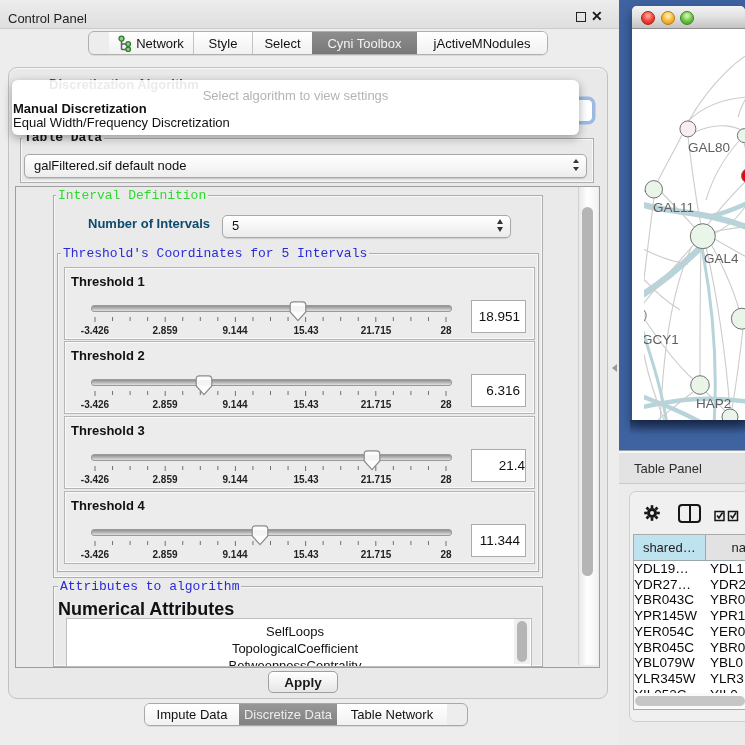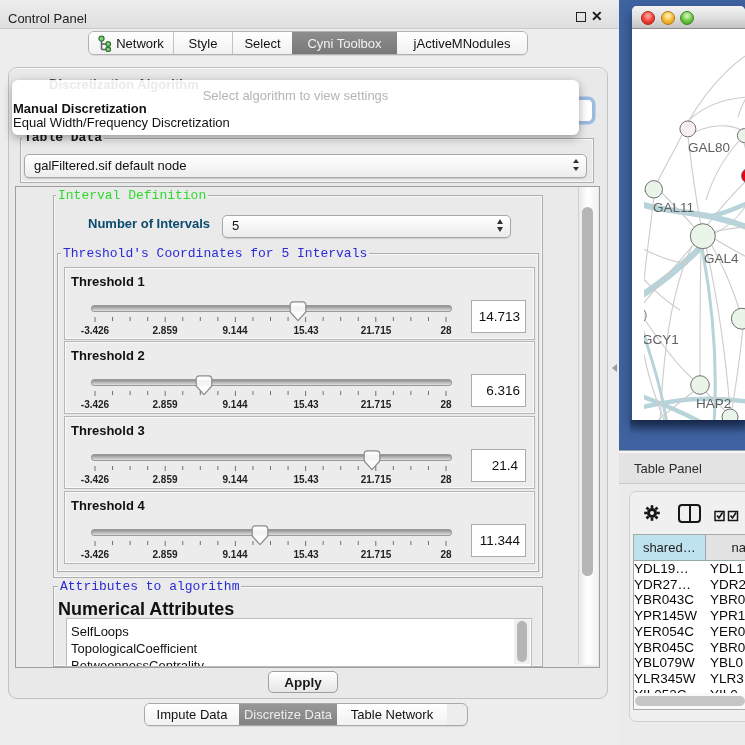--- a/index.html
+++ b/index.html
@@ -15,21 +15,21 @@
 </head>
 <body>
 
 <div class="ab" style="left:0;top:0;width:620px;height:745px;background:#ededed;"></div>
 
 <div class="ab" style="left:0;top:0;width:620px;height:28px;background:linear-gradient(#ededed,#dfdfdf);border-bottom:1px solid #cccccc;"></div>
 <div class="ab" style="left:8px;top:11px;font-size:13px;color:#222;">Control Panel</div>
 <div class="ab" style="left:576px;top:12px;width:8px;height:8px;border:1.5px solid #222;"></div>
 <div class="ab" style="left:591px;top:8px;font-size:14px;font-weight:bold;color:#181818;">✕</div>
 
-<div class="ab" style="left:88px;top:31px;width:438px;height:22px;border:1px solid #b0b0b0;border-radius:6px;display:flex;overflow:hidden;box-shadow:0 1px 0 rgba(0,0,0,.08);">
+<div class="ab" style="left:88px;top:31px;width:438px;height:22px;border:1px solid #b0b0b0;border-radius:6px;display:flex;overflow:hidden;box-shadow:0 1px 0 rgba(0,0,0,.08);padding-left:20px;">
   <div class="seg" style="width:84px;">
     <svg width="14" height="17" viewBox="0 0 14 17" style="margin-right:4px;">
       <path d="M3.5 5 L3.5 14.5 M3.5 9 L9.5 9 M3.5 14.5 L9.5 14.5" stroke="#5c5c70" stroke-width="1.5" fill="none"></path>
       <circle cx="3.5" cy="3.6" r="2.5" fill="#8bcc80" stroke="#2e7d32" stroke-width="1.3"></circle>
       <circle cx="10.2" cy="9" r="2.3" fill="#8bcc80" stroke="#2e7d32" stroke-width="1.3"></circle>
       <circle cx="10.2" cy="14.3" r="2.3" fill="#8bcc80" stroke="#2e7d32" stroke-width="1.3"></circle>
     </svg>Network</div>
   <div class="seg segline" style="width:58px;">Style</div>
   <div class="seg segline" style="width:59px;">Select</div>
   <div class="seg" style="width:105px;background:linear-gradient(#8d8d8d,#787878);color:#f2f2f2;">Cyni Toolbox</div>
@@ -104,21 +104,21 @@
 <div class="ab" style="left:65px;top:325px;width:60px;text-align:center;font-size:10px;font-weight:bold;color:#222;">-3.426</div>
 <div class="ab" style="left:135px;top:325px;width:60px;text-align:center;font-size:10px;font-weight:bold;color:#222;">2.859</div>
 <div class="ab" style="left:205px;top:325px;width:60px;text-align:center;font-size:10px;font-weight:bold;color:#222;">9.144</div>
 <div class="ab" style="left:276px;top:325px;width:60px;text-align:center;font-size:10px;font-weight:bold;color:#222;">15.43</div>
 <div class="ab" style="left:346px;top:325px;width:60px;text-align:center;font-size:10px;font-weight:bold;color:#222;">21.715</div>
 <div class="ab" style="left:416px;top:325px;width:60px;text-align:center;font-size:10px;font-weight:bold;color:#222;">28</div>
 <svg class="ab" style="left:288.6px;top:301px;" width="18" height="21" viewBox="0 0 18 21">
 <path d="M4.5 0.8 L13.5 0.8 Q16.8 0.8 16.8 4 L16.8 11 L9 19.6 L1.2 11 L1.2 4 Q1.2 0.8 4.5 0.8 Z" fill="#fcfcfc" stroke="#8a8a8a" stroke-width="1.2"></path>
 <path d="M2.2 5 L15.8 5 L15.8 10.5 L2.2 10.5 Z" fill="#f1f1f1" opacity="0.8"></path>
   </svg>
-<div class="ab" style="left:471px;top:300px;width:55px;height:33px;background:#ffffff;border:1px solid #ababab;display:flex;align-items:center;justify-content:flex-end;padding-right:5px;box-sizing:border-box;font-size:13.5px;color:#111;">14.713</div>
+<div class="ab" style="left:471px;top:300px;width:55px;height:33px;background:#ffffff;border:1px solid #ababab;display:flex;align-items:center;justify-content:flex-end;padding-right:5px;box-sizing:border-box;font-size:13.5px;color:#111;">18.951</div>
 
 <div class="ab" style="left:64px;top:341px;width:469px;height:71px;background:#ececec;border:1px solid #b5b5b5;box-shadow:inset 0 0 0 1px #fafafa;"></div>
 <div class="ab" style="left:71px;top:348px;font-size:13px;font-weight:bold;color:#111;">Threshold 2</div>
 <div class="ab" style="left:91px;top:379px;width:359px;height:5px;border-radius:3px;background:linear-gradient(#8f8f8f,#e0e0e0);border:0.5px solid #9a9a9a;"></div>
 <svg class="ab" style="left:57px;top:391px;" width="400" height="6" viewBox="0 0 400 6">
     <line x1="38.0" y1="0" x2="38.0" y2="5" stroke="#707070" stroke-width="1"></line>
     <line x1="55.55" y1="0" x2="55.55" y2="4" stroke="#707070" stroke-width="1"></line>
     <line x1="73.1" y1="0" x2="73.1" y2="4" stroke="#707070" stroke-width="1"></line>
     <line x1="90.65" y1="0" x2="90.65" y2="4" stroke="#707070" stroke-width="1"></line>
     <line x1="108.19999999999999" y1="0" x2="108.19999999999999" y2="5" stroke="#707070" stroke-width="1"></line>
@@ -180,21 +180,21 @@
 <div class="ab" style="left:65px;top:474px;width:60px;text-align:center;font-size:10px;font-weight:bold;color:#222;">-3.426</div>
 <div class="ab" style="left:135px;top:474px;width:60px;text-align:center;font-size:10px;font-weight:bold;color:#222;">2.859</div>
 <div class="ab" style="left:205px;top:474px;width:60px;text-align:center;font-size:10px;font-weight:bold;color:#222;">9.144</div>
 <div class="ab" style="left:276px;top:474px;width:60px;text-align:center;font-size:10px;font-weight:bold;color:#222;">15.43</div>
 <div class="ab" style="left:346px;top:474px;width:60px;text-align:center;font-size:10px;font-weight:bold;color:#222;">21.715</div>
 <div class="ab" style="left:416px;top:474px;width:60px;text-align:center;font-size:10px;font-weight:bold;color:#222;">28</div>
 <svg class="ab" style="left:363.3px;top:450px;" width="18" height="21" viewBox="0 0 18 21">
 <path d="M4.5 0.8 L13.5 0.8 Q16.8 0.8 16.8 4 L16.8 11 L9 19.6 L1.2 11 L1.2 4 Q1.2 0.8 4.5 0.8 Z" fill="#fcfcfc" stroke="#8a8a8a" stroke-width="1.2"></path>
 <path d="M2.2 5 L15.8 5 L15.8 10.5 L2.2 10.5 Z" fill="#f1f1f1" opacity="0.8"></path>
   </svg>
-<div class="ab" style="left:471px;top:449px;width:55px;height:33px;background:#ffffff;border:1px solid #ababab;display:flex;align-items:center;justify-content:flex-end;padding-right:7px;box-sizing:border-box;font-size:13.5px;color:#111;">21.4</div>
+<div class="ab" style="left:471px;top:449px;width:55px;height:33px;background:#ffffff;border:1px solid #ababab;display:flex;align-items:center;justify-content:flex-end;padding-right:0;box-sizing:border-box;font-size:13.5px;color:#111;">21.4</div>
 
 <div class="ab" style="left:64px;top:491px;width:469px;height:71px;background:#ececec;border:1px solid #b5b5b5;box-shadow:inset 0 0 0 1px #fafafa;"></div>
 <div class="ab" style="left:71px;top:498px;font-size:13px;font-weight:bold;color:#111;">Threshold 4</div>
 <div class="ab" style="left:91px;top:529px;width:359px;height:5px;border-radius:3px;background:linear-gradient(#8f8f8f,#e0e0e0);border:0.5px solid #9a9a9a;"></div>
 <svg class="ab" style="left:57px;top:541px;" width="400" height="6" viewBox="0 0 400 6">
     <line x1="38.0" y1="0" x2="38.0" y2="5" stroke="#707070" stroke-width="1"></line>
     <line x1="55.55" y1="0" x2="55.55" y2="4" stroke="#707070" stroke-width="1"></line>
     <line x1="73.1" y1="0" x2="73.1" y2="4" stroke="#707070" stroke-width="1"></line>
     <line x1="90.65" y1="0" x2="90.65" y2="4" stroke="#707070" stroke-width="1"></line>
     <line x1="108.19999999999999" y1="0" x2="108.19999999999999" y2="5" stroke="#707070" stroke-width="1"></line>
@@ -224,21 +224,21 @@
 <svg class="ab" style="left:251.0px;top:525px;" width="18" height="21" viewBox="0 0 18 21">
 <path d="M4.5 0.8 L13.5 0.8 Q16.8 0.8 16.8 4 L16.8 11 L9 19.6 L1.2 11 L1.2 4 Q1.2 0.8 4.5 0.8 Z" fill="#fcfcfc" stroke="#8a8a8a" stroke-width="1.2"></path>
 <path d="M2.2 5 L15.8 5 L15.8 10.5 L2.2 10.5 Z" fill="#f1f1f1" opacity="0.8"></path>
   </svg>
 <div class="ab" style="left:471px;top:524px;width:55px;height:33px;background:#ffffff;border:1px solid #ababab;display:flex;align-items:center;justify-content:flex-end;padding-right:5px;box-sizing:border-box;font-size:13.5px;color:#111;">11.344</div>
 
 <div class="ab etch" style="left:53px;top:586px;width:488px;height:79px;"></div>
 <div class="gtit" style="left:58px;top:580px;color:#2b2bd5;background:#eaeaea;">Attributes to algorithm</div>
 <div class="ab" style="left:58px;top:599px;font-size:18px;font-weight:bold;color:#111;">Numerical Attributes</div>
 <div class="ab" style="left:66px;top:618px;width:464px;height:47px;background:#ffffff;border:1px solid #bdbdbd;overflow:hidden;">
-  <div style="font-size:13px;color:#111;line-height:17.2px;padding:4px 12px 0 4px;">SelfLoops<br>TopologicalCoefficient<br>BetweennessCentrality</div>
+  <div style="font-size:13px;color:#111;line-height:17.2px;padding:4px 12px 0 4px;text-align:center;">SelfLoops<br>TopologicalCoefficient<br>BetweennessCentrality</div>
 </div>
 <div class="ab" style="left:514px;top:619px;width:16px;height:45px;background:#f0f0f0;"></div>
 <div class="ab" style="left:517px;top:621px;width:10px;height:41px;border-radius:5px;background:#b5b5b5;"></div>
 
 <div class="ab" style="left:268px;top:671px;width:68px;height:20px;border-radius:5px;background:linear-gradient(#ffffff,#e6e6e6);border:1px solid #9f9f9f;display:flex;align-items:center;justify-content:center;font-size:13.5px;font-weight:600;color:#1a1a1a;">Apply</div>
 
 <div class="ab" style="left:144px;top:703px;width:322px;height:21px;border:1px solid #a8a8a8;border-radius:6px;display:flex;overflow:hidden;box-shadow:0 1px 0 rgba(0,0,0,.08);">
   <div class="seg" style="width:94px;">Impute Data</div>
   <div class="seg" style="width:98px;background:linear-gradient(#979797,#828282);color:#ededed;">Discretize Data</div>
   <div class="seg" style="width:110px;">Table Network</div>

